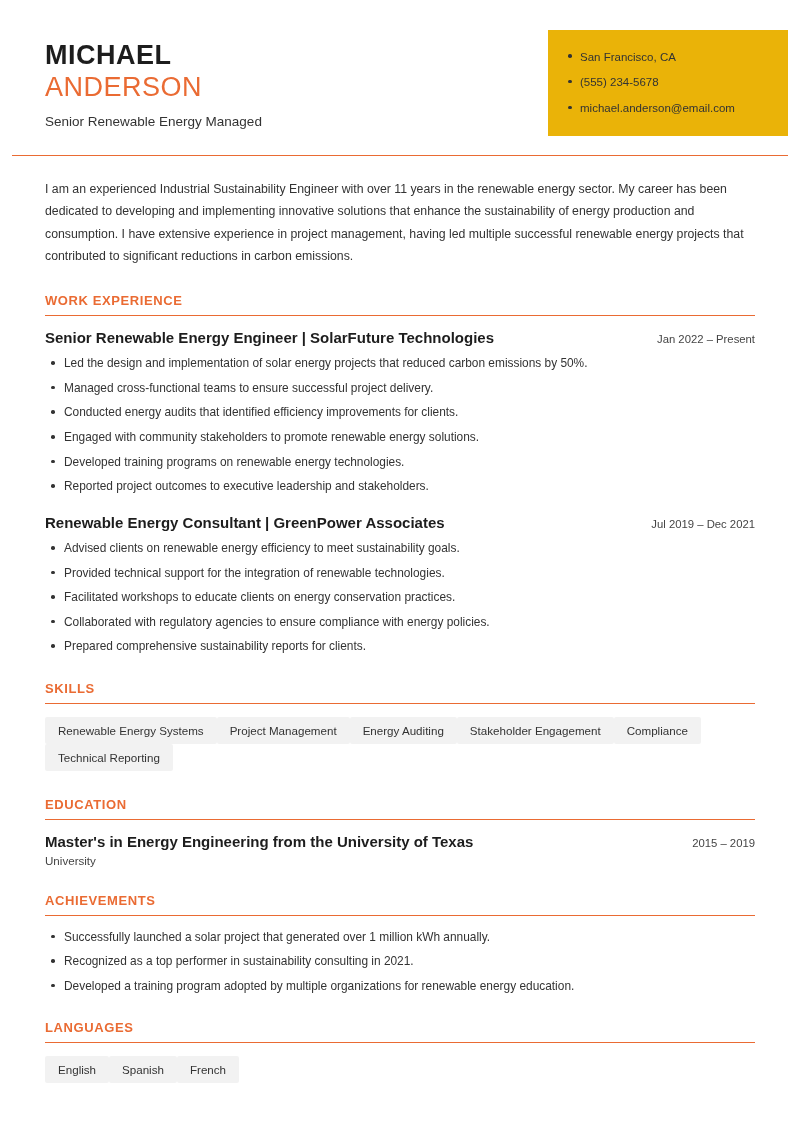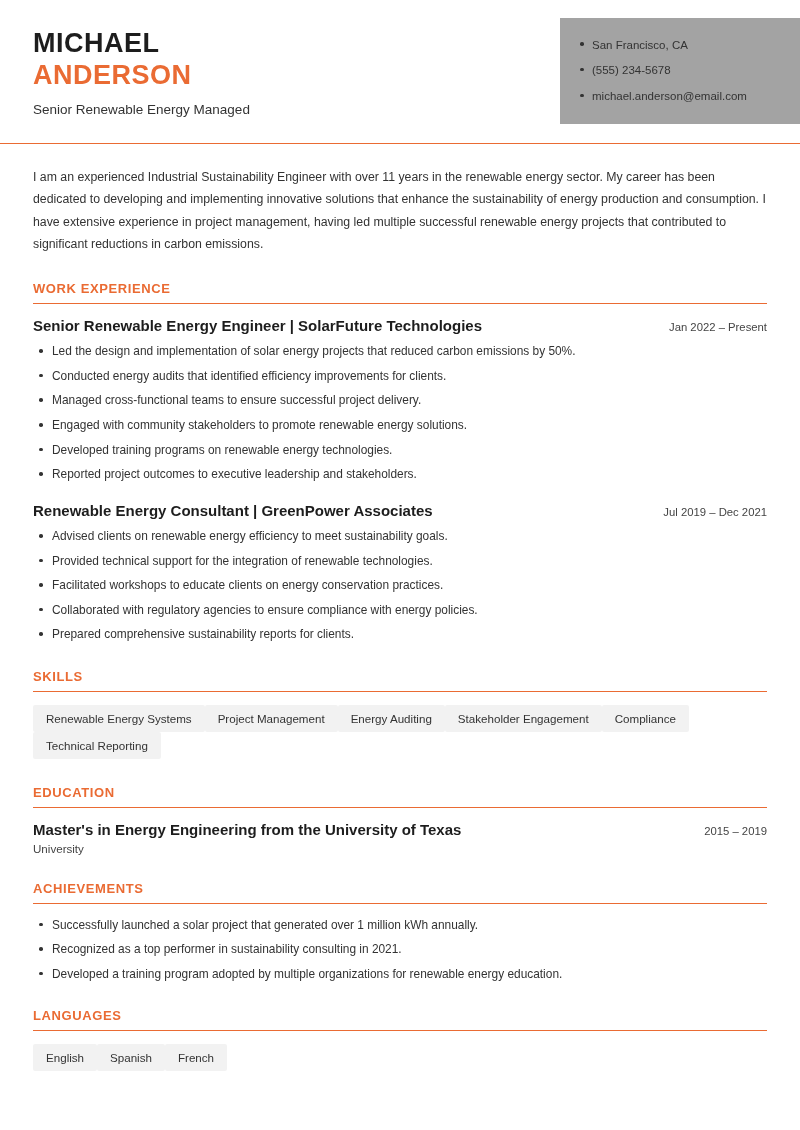--- a/index.html
+++ b/index.html
@@ -13,21 +13,21 @@
     min-height: 1130px;
     font-family: "Liberation Sans", sans-serif;
     color: #2b2b2b;
     position: relative;
   }
   .page {
     width: 800px;
     min-height: 1130px;
     background: #ffffff;
     position: relative;
-    padding: 0;
+    padding: 12px;
   }
 
   
   .header {
     display: flex;
     align-items: flex-start;
     justify-content: space-between;
     padding: 18px 0 0 0;
   }
   .header-left {
@@ -36,33 +36,33 @@
   }
   .name-line1 {
     font-size: 27px;
     font-weight: bold;
     letter-spacing: 0.5px;
     color: #1d1d1d;
     line-height: 1.18;
   }
   .name-line2 {
     font-size: 27px;
-    font-weight: bold;
+    font-weight: normal;
     letter-spacing: 0.5px;
     color: #ea6b33;
     line-height: 1.18;
   }
   .job-title {
     margin-top: 10px;
     font-size: 13.5px;
     color: #333333;
     font-weight: 400;
   }
   .contact-box {
-    background: #a3a3a3;
+    background: #eab308;
     padding: 14px 22px 14px 18px;
     min-width: 240px;
     margin-top: 0;
   }
   .contact-list {
     list-style: none;
     margin: 0;
     padding: 0;
   }
   .contact-list li {
@@ -214,22 +214,22 @@
       <div class="section-title">WORK EXPERIENCE</div>
       <hr class="section-rule">
 
       <div class="entry">
         <div class="entry-head">
           <div class="entry-title">Senior Renewable Energy Engineer | SolarFuture Technologies</div>
           <div class="entry-date">Jan 2022 – Present</div>
         </div>
         <ul class="bullets">
           <li>Led the design and implementation of solar energy projects that reduced carbon emissions by 50%.</li>
+          <li>Managed cross-functional teams to ensure successful project delivery.</li>
           <li>Conducted energy audits that identified efficiency improvements for clients.</li>
-          <li>Managed cross-functional teams to ensure successful project delivery.</li>
           <li>Engaged with community stakeholders to promote renewable energy solutions.</li>
           <li>Developed training programs on renewable energy technologies.</li>
           <li>Reported project outcomes to executive leadership and stakeholders.</li>
         </ul>
       </div>
 
       <div class="entry">
         <div class="entry-head">
           <div class="entry-title">Renewable Energy Consultant | GreenPower Associates</div>
           <div class="entry-date">Jul 2019 – Dec 2021</div>

